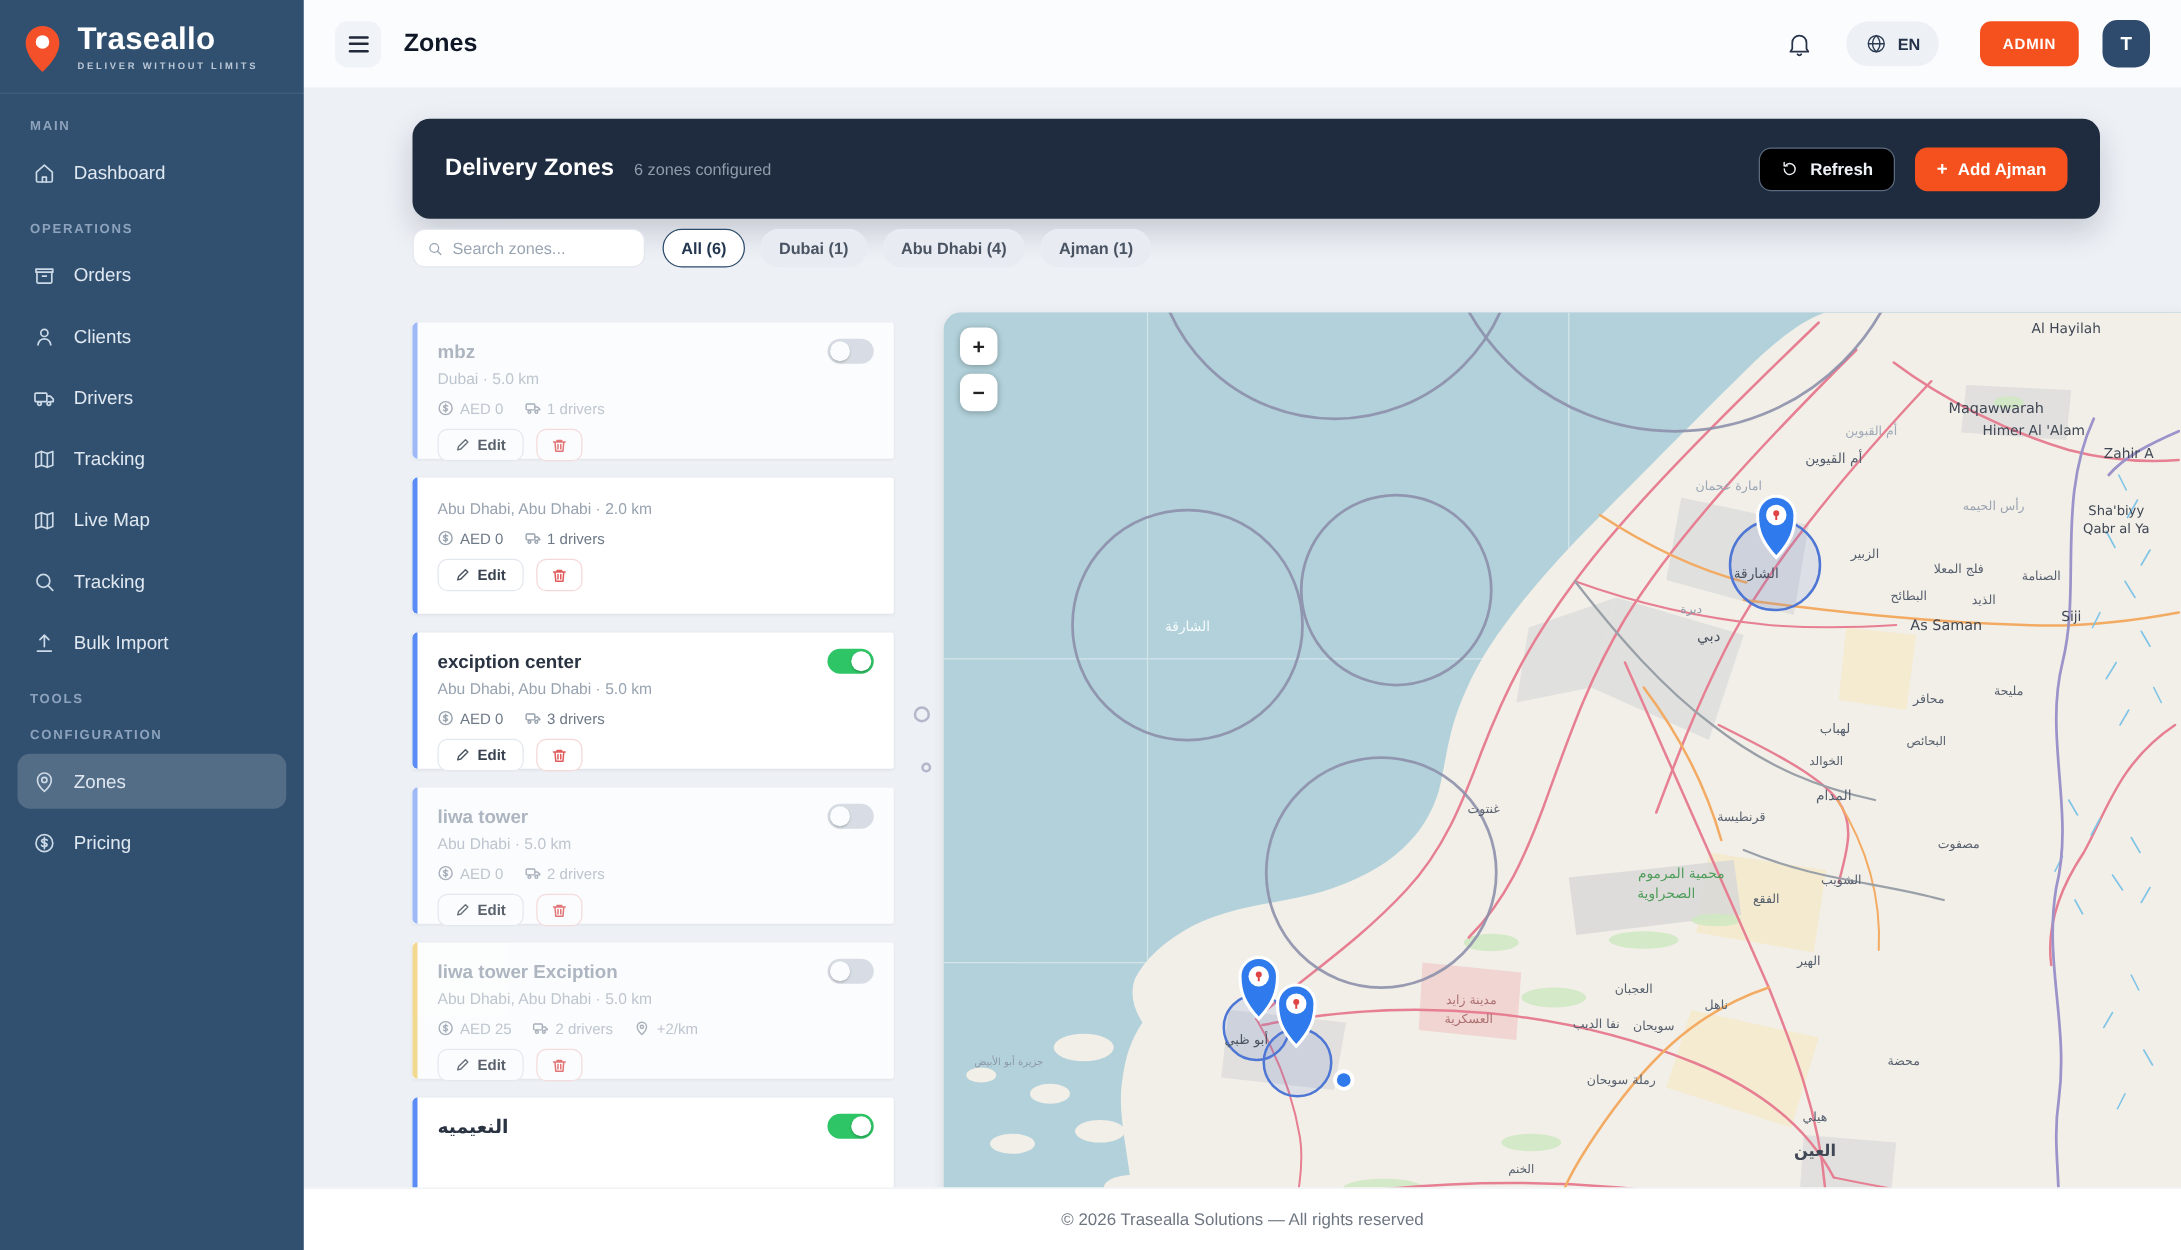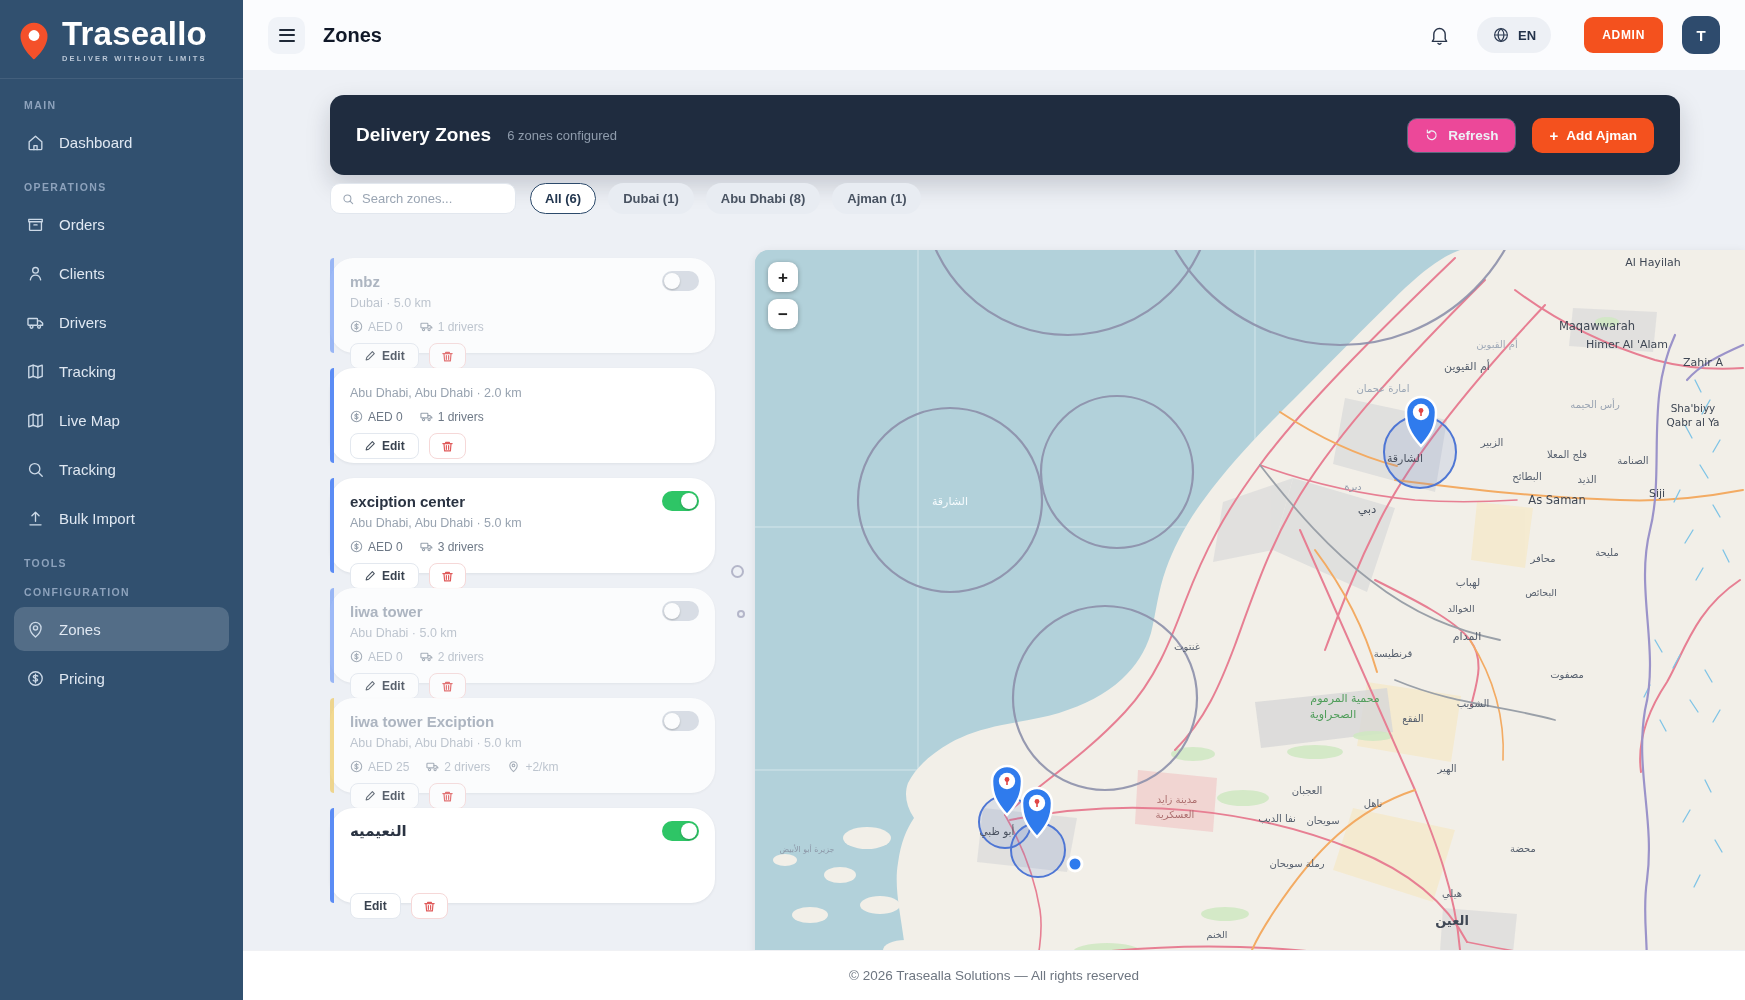--- a/index.html
+++ b/index.html
@@ -4,21 +4,21 @@
 <style>
   *{box-sizing:border-box;margin:0;padding:0}
   html,body{width:1745px;height:1000px;overflow:hidden}
   body{position:relative;background:#edf0f5;font-family:"Liberation Sans","DejaVu Sans",sans-serif;-webkit-font-smoothing:antialiased}
   button{font-family:inherit;cursor:pointer}
 
   
   .sidebar{position:absolute;left:0;top:0;width:243px;height:1000px;background:#31506f;z-index:40}
   .logo{display:flex;align-items:center;gap:10px;padding:17px 16px 15px;border-bottom:1px solid rgba(255,255,255,.09)}
   .logo-pin{width:36px;height:42px;flex:none}
-  .brand-name{font-size:33px;font-weight:800;color:#fff;line-height:1;letter-spacing:.2px}
+  .brand-name{font-size:25px;font-weight:800;color:#fff;line-height:1;letter-spacing:.2px}
   .brand-tag{font-size:7.5px;letter-spacing:2.2px;color:#bac7d7;font-weight:700;margin-top:4px}
   .nav{padding:12px 14px}
   .sec-label{font-size:10.5px;font-weight:700;letter-spacing:1.4px;color:#8da2bc;margin:17px 10px 9px}
   .sec-label:first-child{margin-top:8px}
   .nav-item{display:flex;align-items:center;gap:14px;height:44px;padding:0 12px;border-radius:10px;font-size:15px;color:#e0e8f2;margin-bottom:5px;cursor:pointer}
   .nav-item.active{background:rgba(255,255,255,.17)}
   .nav-ic{display:flex;width:19px;height:19px;flex:none}
   .nav-ic svg{width:19px;height:19px;stroke:#ccd9e7;fill:none;stroke-width:1.7;stroke-linecap:round;stroke-linejoin:round}
 
   
@@ -34,36 +34,36 @@
   .admin{background:#f4511e;color:#fff;border:none;border-radius:9px;padding:11px 18px;font-size:12px;font-weight:800;letter-spacing:.7px;margin-right:19px}
   .avatar{width:38px;height:38px;border-radius:12px;background:#2e4b6d;color:#fff;font-size:15px;font-weight:700;border:none;display:flex;align-items:center;justify-content:center}
 
   
   .content{position:absolute;left:243px;top:70px;right:0;bottom:0;background:#edf0f5;overflow:hidden}
 
   .hero{position:absolute;left:87px;top:25px;width:1350px;height:80px;background:#1f2c3f;border-radius:14px;display:flex;align-items:center;padding:0 26px;box-shadow:0 10px 24px rgba(15,23,42,.18);z-index:5}
   .hero h2{font-size:19px;font-weight:700;color:#fff}
   .hero .sub{font-size:13px;color:#8f9cac;margin-left:16px}
   .hero .sp{flex:1}
-  .btn-refresh{display:flex;gap:9px;align-items:center;background:#ec4899;border:1px solid #5b6a7f;color:#edf1f6;font-size:13.5px;font-weight:700;border-radius:10px;padding:9px 17px}
+  .btn-refresh{display:flex;gap:9px;align-items:center;background:#000000;border:1px solid #5b6a7f;color:#edf1f6;font-size:13.5px;font-weight:700;border-radius:10px;padding:9px 17px}
   .btn-refresh svg{width:14px;height:14px;stroke:#edf1f6;fill:none;stroke-width:1.9;stroke-linecap:round}
   .btn-add{display:flex;gap:8px;align-items:center;background:#f4511e;color:#fff;border:none;font-size:13.5px;font-weight:700;border-radius:10px;padding:10px 17px;margin-left:16px}
   .btn-add .plus{font-size:15px;font-weight:700;line-height:1}
 
   .search{position:absolute;left:87px;top:113px;width:186px;height:31px;background:#fff;border:1px solid #e2e7ee;border-radius:10px;display:flex;align-items:center;padding:0 10px;gap:7px;z-index:5}
   .search svg{width:14px;height:14px;stroke:#9aa5b3;fill:none;stroke-width:1.8;stroke-linecap:round;flex:none}
   .search input{border:none;outline:none;font-size:13px;width:100%;background:transparent;color:#334}
   .search input::placeholder{color:#9aa5b3}
   .pills{position:absolute;left:287px;top:113px;display:flex;gap:12px;align-items:center;z-index:5}
   .pill{padding:7px 14px;border-radius:999px;background:#e8ecf2;border:1.5px solid transparent;font-size:13px;color:#495362;font-weight:600}
   .pill.active{background:#fff;border-color:#2c4a6b;color:#22364f;font-weight:700}
 
   
   .zlist{position:absolute;left:87px;top:188px;width:385px;z-index:5}
-  .zcard{position:relative;height:95px;margin-bottom:15px;background:#fff;border-radius:24px;box-shadow:0 1px 3px rgba(16,24,40,.07);padding:13px 16px 10px 20px}
+  .zcard{position:relative;height:109px;margin-bottom:15px;background:#fff;border-radius:2px;box-shadow:0 1px 3px rgba(16,24,40,.07);padding:13px 16px 10px 20px}
   .zcard.off{opacity:.82}
   .stripe{position:absolute;left:0;top:0;bottom:0;width:4px;border-radius:12px 0 0 12px}
   .stripe.blue{background:#5b8cf5}
   .stripe.yellow{background:#f0c243}
   .zcard.off .stripe{opacity:.7}
   .zhead{display:flex;align-items:center;justify-content:space-between}
   .zname{font-size:15px;font-weight:700;color:#2a3342}
   .zcard.off .zname{color:#9fa9b6}
   .zloc{font-size:12.5px;color:#98a3b0;margin-top:5px;min-height:15px}
   .zmeta{display:flex;gap:17px;margin-top:8px;font-size:12px;color:#6d7886;align-items:center;min-height:15px}
@@ -260,21 +260,21 @@
   <div class="search">
     <svg viewBox="0 0 24 24">
         <circle cx="11" cy="11" r="6"></circle>
         <path d="M15.5 15.5 20 20"></path>
       </svg>
     <input type="text" placeholder="Search zones..." style="">
   </div>
   <div class="pills" id="pills">
       <button class="pill active">All (6)</button>
       <button class="pill">Dubai (1)</button>
-      <button class="pill">Abu Dhabi (8)</button>
+      <button class="pill">Abu Dhabi (4)</button>
       <button class="pill">Ajman (1)</button>
     </div>
 
   <div class="zlist" id="zone-list">
       <div class="zcard off">
       <span class="stripe blue"></span>
       <div class="zhead">
         <span class="zname">mbz</span>
         <span class="toggle off">
             <span class="knob"></span>

